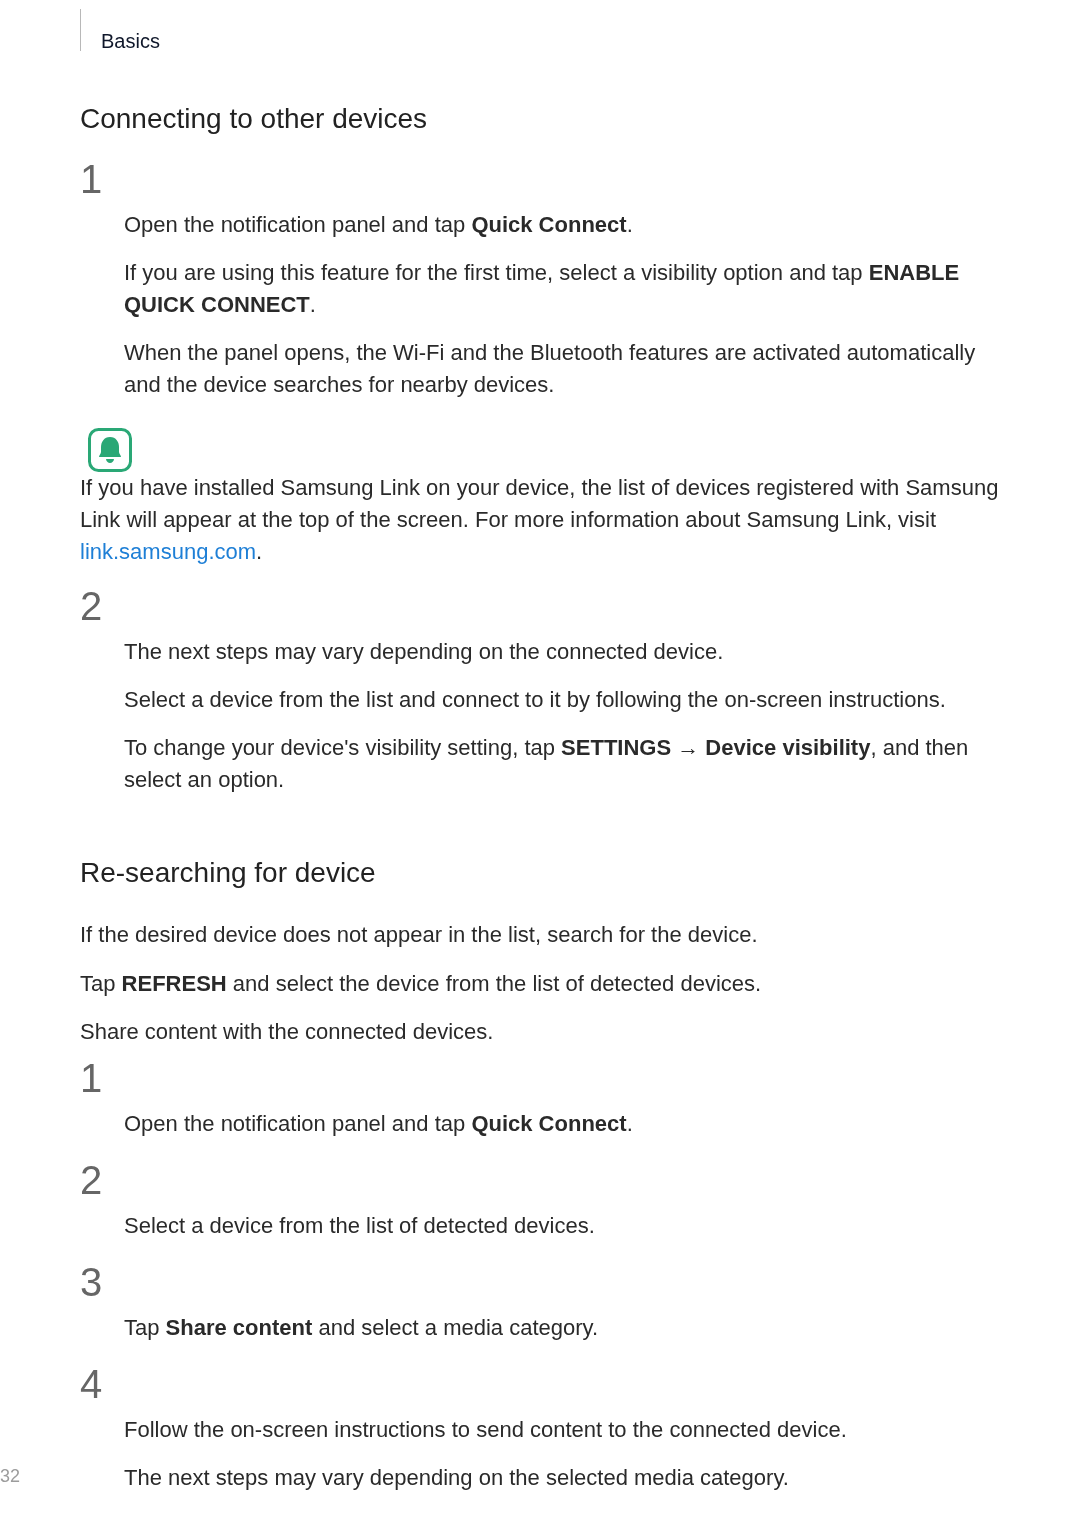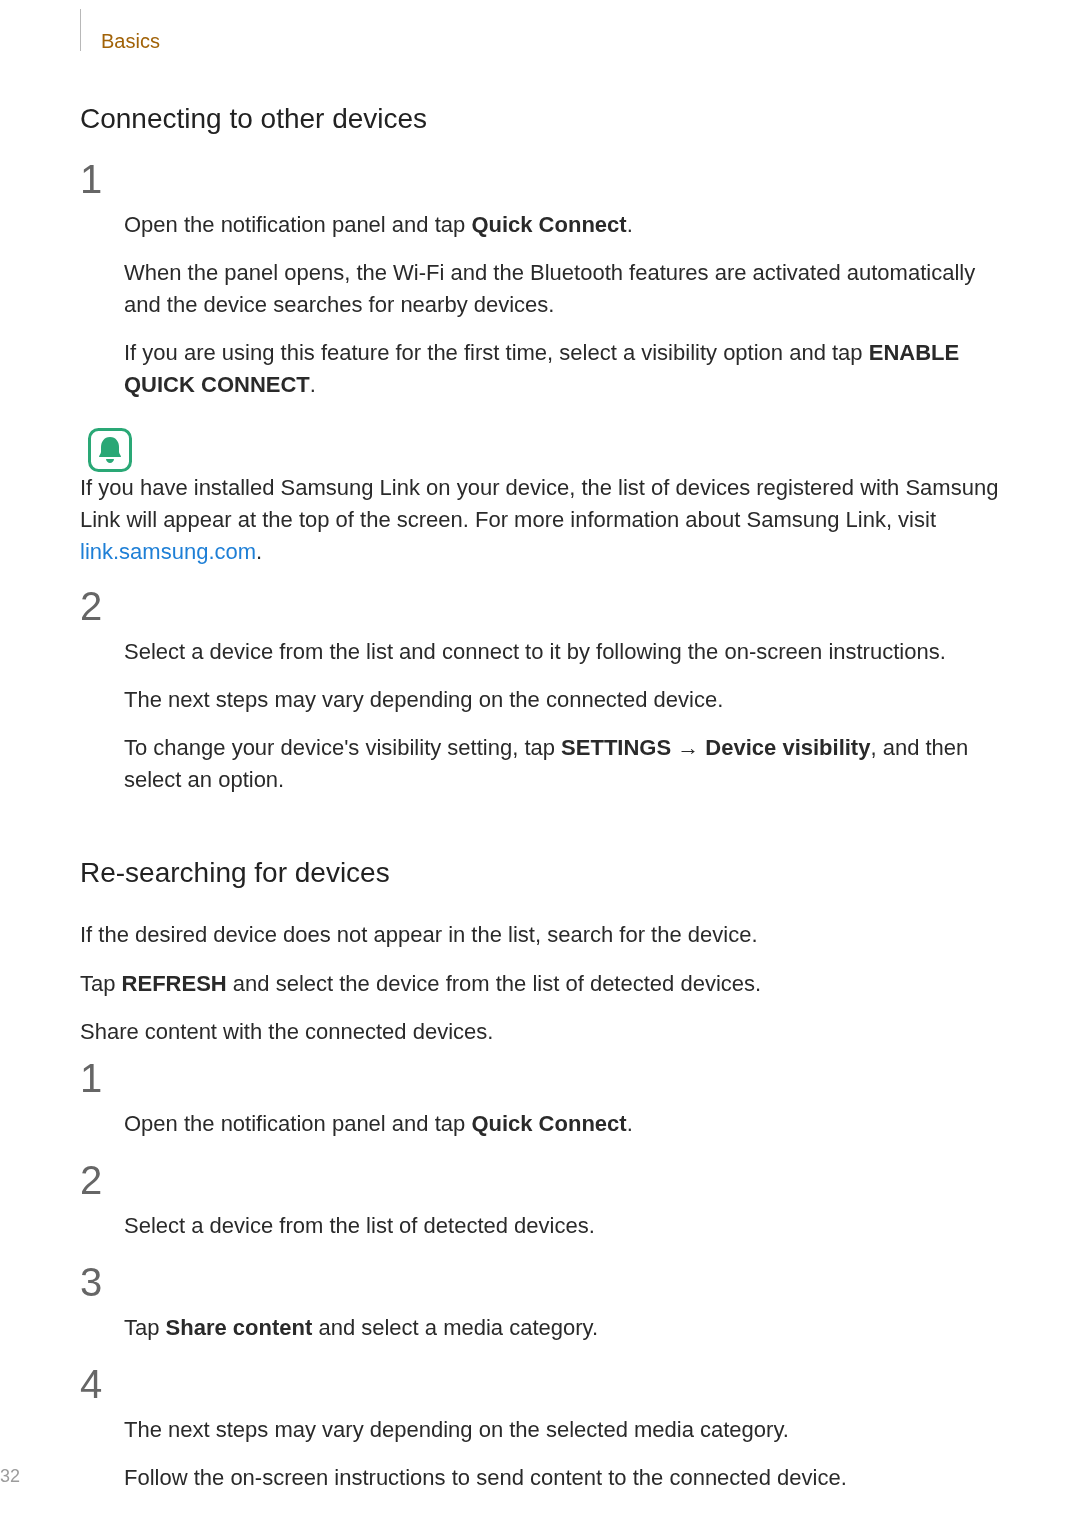--- a/index.html
+++ b/index.html
@@ -12,21 +12,21 @@
     height: 1527px;
     box-sizing: border-box;
     position: relative;
   }
   .page {
     padding: 30px 80px 0 80px;
   }
   .header {
     display: flex;
     align-items: center;
-    color: #a16207;
+    color: #0f172a;
     font-size: 20px;
     margin-bottom: 50px;
   }
   .vline {
     width: 1px;
     height: 42px;
     background: #b8b8b8;
     margin-right: 20px;
     margin-top:-24px;
   }
@@ -104,52 +104,52 @@
   </div>
 
   <h2 class="h2">Connecting to other devices</h2>
 
   <div class="step">
     <div class="step-num">1</div>
     <div class="step-body">
       <p>
         <span>Open the notification panel and tap </span><span class="bold">Quick Connect</span><span>.</span>
       </p>
-      <p>When the panel opens, the Wi-Fi and the Bluetooth features are activated automatically and the device searches for nearby devices.</p>
       <p>
         <span>If you are using this feature for the first time, select a visibility option and tap </span><span class="bold">ENABLE QUICK CONNECT</span><span>.</span>
       </p>
+      <p>When the panel opens, the Wi-Fi and the Bluetooth features are activated automatically and the device searches for nearby devices.</p>
     </div>
   </div>
 
   <div class="note-row">
     <div class="note-icon-wrap">
       <svg width="44" height="44" viewBox="0 0 44 44">
         <rect x="1.5" y="1.5" width="41" height="41" rx="9" ry="9" fill="none" stroke="#2aa876" stroke-width="3"></rect>
         <path d="M22 9 C16 9 13 14 13 19 L13 24 C13 26 11 27 11 29 L33 29 C33 27 31 26 31 24 L31 19 C31 14 28 9 22 9 Z" fill="#2aa876"></path>
         <path d="M18 31 C18 33 20 35 22 35 C24 35 26 33 26 31 Z" fill="#2aa876"></path>
       </svg>
     </div>
     <div class="note-text">
       <span>If you have installed Samsung Link on your device, the list of devices registered with Samsung Link will appear at the top of the screen. For more information about Samsung Link, visit </span><span class="link">link.samsung.com</span><span>.</span>
     </div>
   </div>
 
   <div class="step">
     <div class="step-num">2</div>
     <div class="step-body">
+      <p>The next steps may vary depending on the connected device.</p>
       <p>Select a device from the list and connect to it by following the on-screen instructions.</p>
-      <p>The next steps may vary depending on the connected device.</p>
       <p>
         <span>To change your device's visibility setting, tap </span><span class="bold">SETTINGS</span><span class="arrow"> → </span><span class="bold">Device visibility</span><span>, and then select an option.</span>
       </p>
     </div>
   </div>
 
-  <h2 class="h2 spaced-top">Re-searching for devices</h2>
+  <h2 class="h2 spaced-top">Re-searching for device</h2>
   <p class="para">If the desired device does not appear in the list, search for the device.</p>
   <p class="para">
     <span>Tap </span><span class="bold">REFRESH</span><span> and select the device from the list of detected devices.</span>
   </p>
 
   <p class="para">Share content with the connected devices.</p>
 
   <div class="step">
     <div class="step-num">1</div>
     <div class="step-body">
@@ -171,20 +171,20 @@
     <div class="step-body">
       <p>
         <span>Tap </span><span class="bold">Share content</span><span> and select a media category.</span>
       </p>
     </div>
   </div>
 
   <div class="step">
     <div class="step-num">4</div>
     <div class="step-body">
+      <p>Follow the on-screen instructions to send content to the connected device.</p>
       <p>The next steps may vary depending on the selected media category.</p>
-      <p>Follow the on-screen instructions to send content to the connected device.</p>
     </div>
   </div>
 
 </div>
 
 <div class="page-num">32</div>
 
 </body></html>

